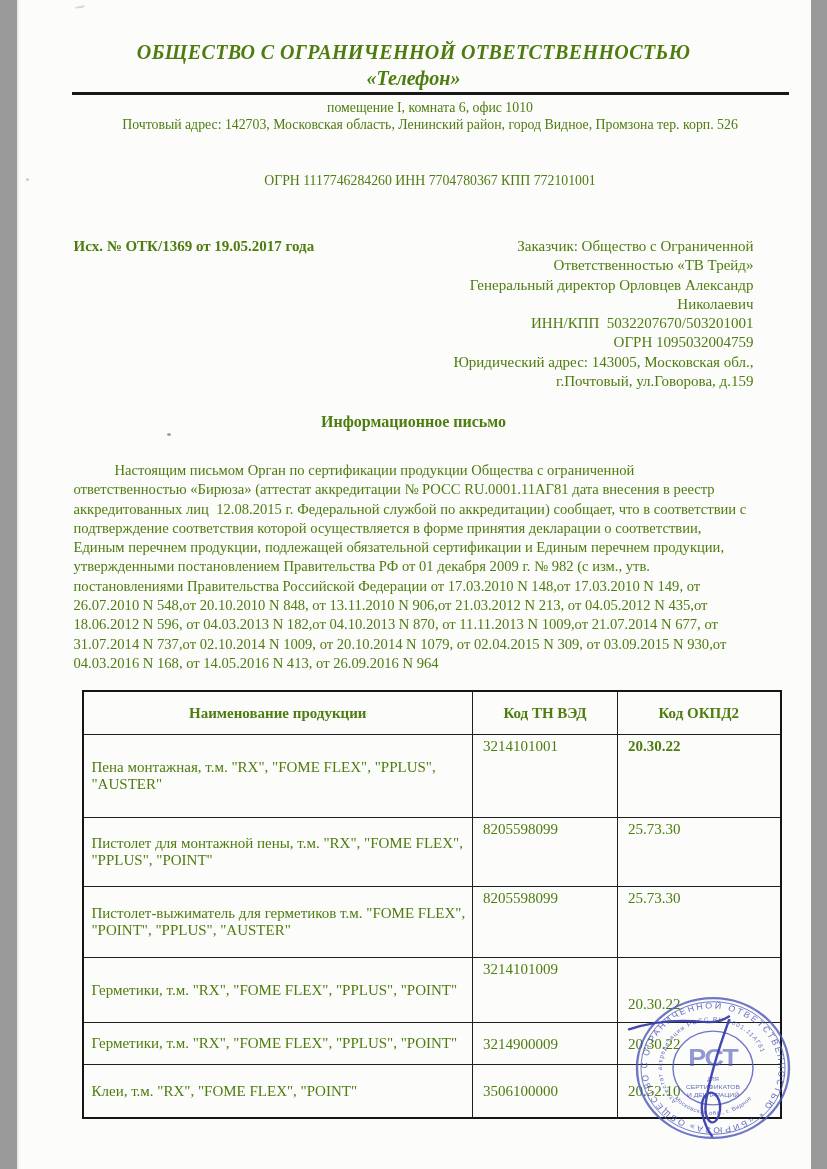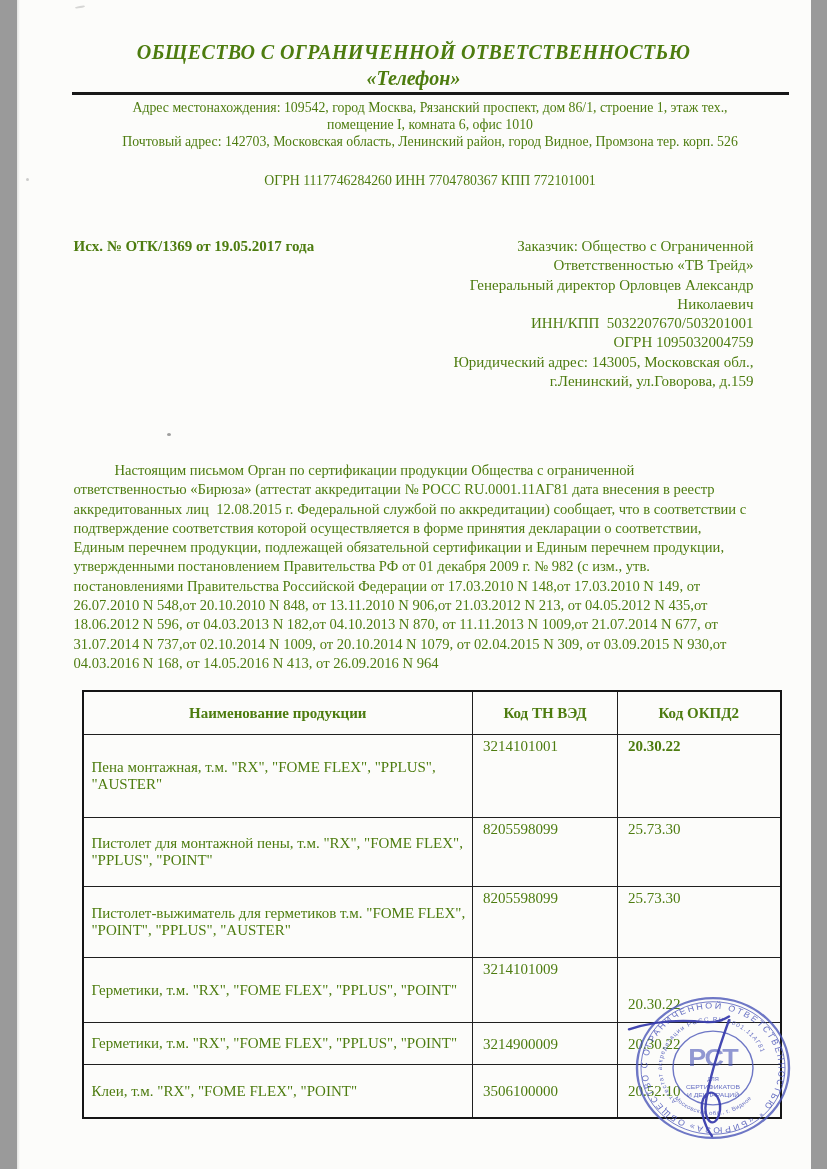--- a/index.html
+++ b/index.html
@@ -68,42 +68,42 @@
 <body>
 
 <div class="page">
   <div class="edge-shade"></div>
 
   <div class="company-line1">ОБЩЕСТВО С ОГРАНИЧЕННОЙ ОТВЕТСТВЕННОСТЬЮ</div>
   <div class="company-line2">«Телефон»</div>
   <div class="head-rule"></div>
 
   <div class="addr-block">
-    <div>Адрес местонахождения: 109542, город Москва, Рязанский проспект, дом 86/1, строение 1, этаж тех.,</div>
     <div>помещение I, комната 6, офис 1010</div>
     <div>Почтовый адрес: 142703, Московская область, Ленинский район, город Видное, Промзона тер. корп. 526</div>
   </div>
 
   <div class="reg-block">
     <div>ОГРН 1117746284260 ИНН 7704780367 КПП 772101001</div>
   </div>
 
   <div class="outgoing-ref">Исх. № ОТК/1369 от 19.05.2017 года</div>
 
   <div class="customer-block">
     <div>Заказчик: Общество с Ограниченной</div>
     <div>Ответственностью «ТВ Трейд»</div>
     <div>Генеральный директор Орловцев Александр</div>
     <div>Николаевич</div>
     <div>ИНН/КПП&nbsp;&nbsp;5032207670/503201001</div>
     <div>ОГРН 1095032004759</div>
     <div>Юридический адрес: 143005, Московская обл.,</div>
-    <div>г.Ленинский, ул.Говорова, д.159</div>
-  </div>
-
+    <div>г.Почтовый, ул.Говорова, д.159</div>
+  </div>
+
+  <div class="doc-title">Информационное письмо</div>
 
   <div class="body-text">
     <div class="line">Настоящим письмом Орган по сертификации продукции Общества с ограниченной</div>
     <div class="line">ответственностью «Бирюза» (аттестат аккредитации № РОСС RU.0001.11АГ81 дата внесения в реестр</div>
     <div class="line">аккредитованных лиц&nbsp; 12.08.2015 г. Федеральной службой по аккредитации) сообщает, что в соответствии с</div>
     <div class="line">подтверждение соответствия которой осуществляется в форме принятия декларации о соответствии,</div>
     <div class="line">Единым перечнем продукции, подлежащей обязательной сертификации и Единым перечнем продукции,</div>
     <div class="line">утвержденными постановлением Правительства РФ от 01 декабря 2009 г. № 982 (с изм., утв.</div>
     <div class="line">постановлениями Правительства Российской Федерации от 17.03.2010 N 148,от 17.03.2010 N 149, от</div>
     <div class="line">26.07.2010 N 548,от 20.10.2010 N 848, от 13.11.2010 N 906,от 21.03.2012 N 213, от 04.05.2012 N 435,от</div>

